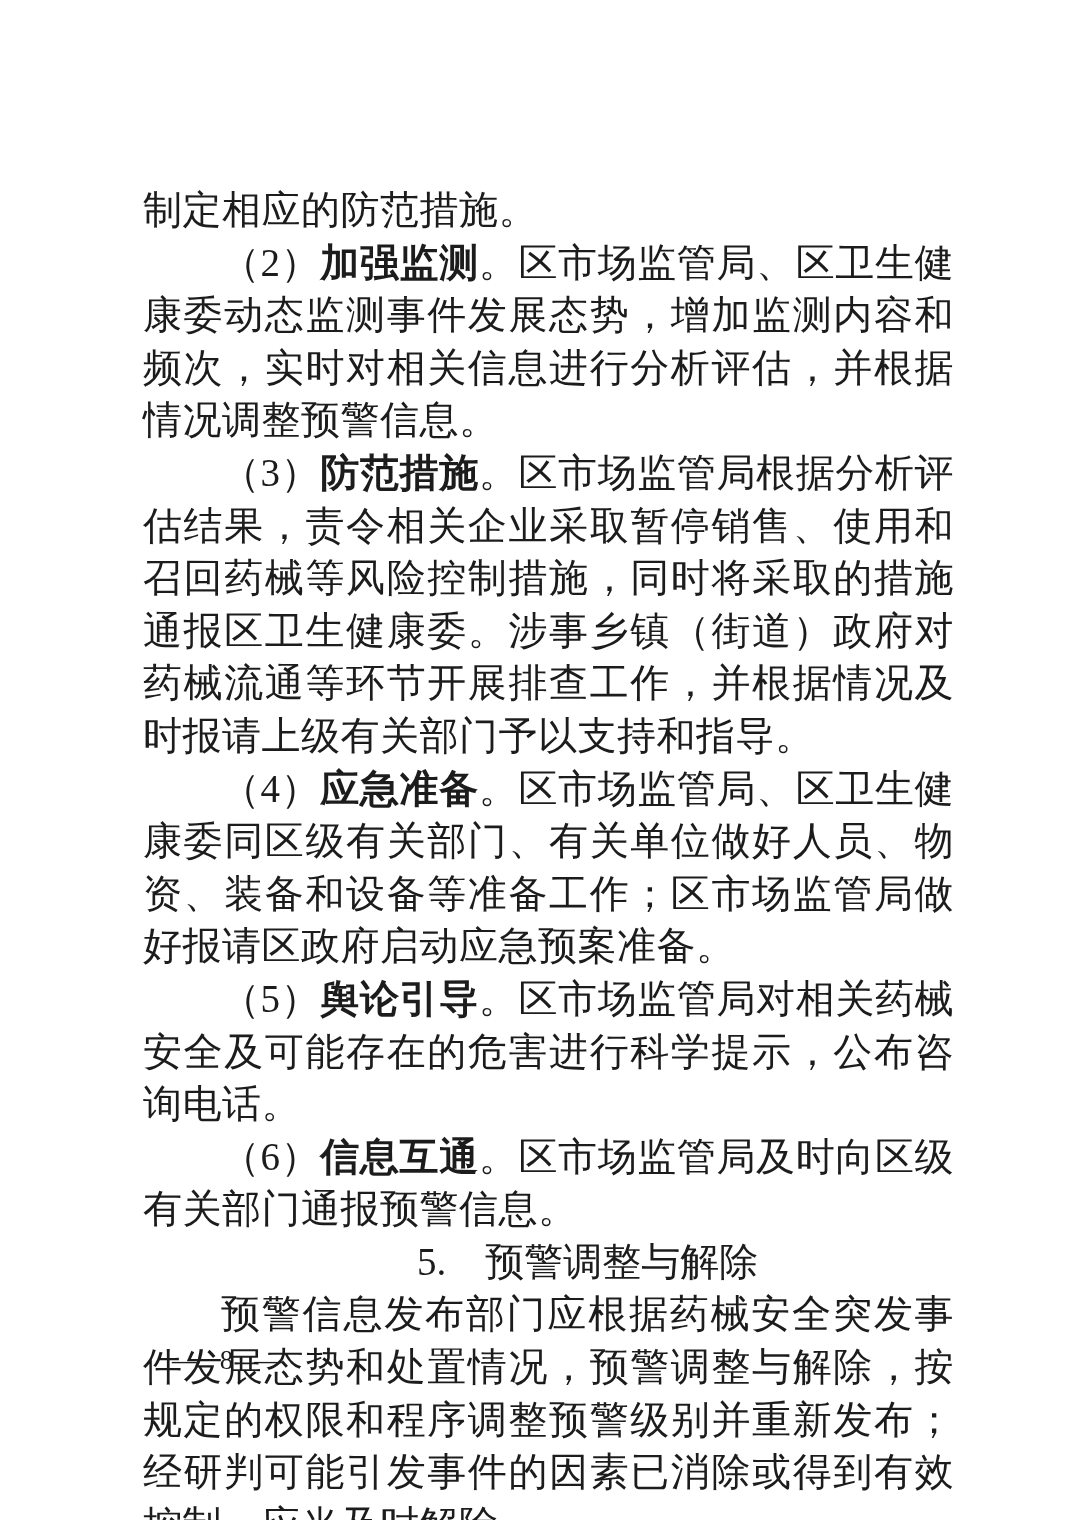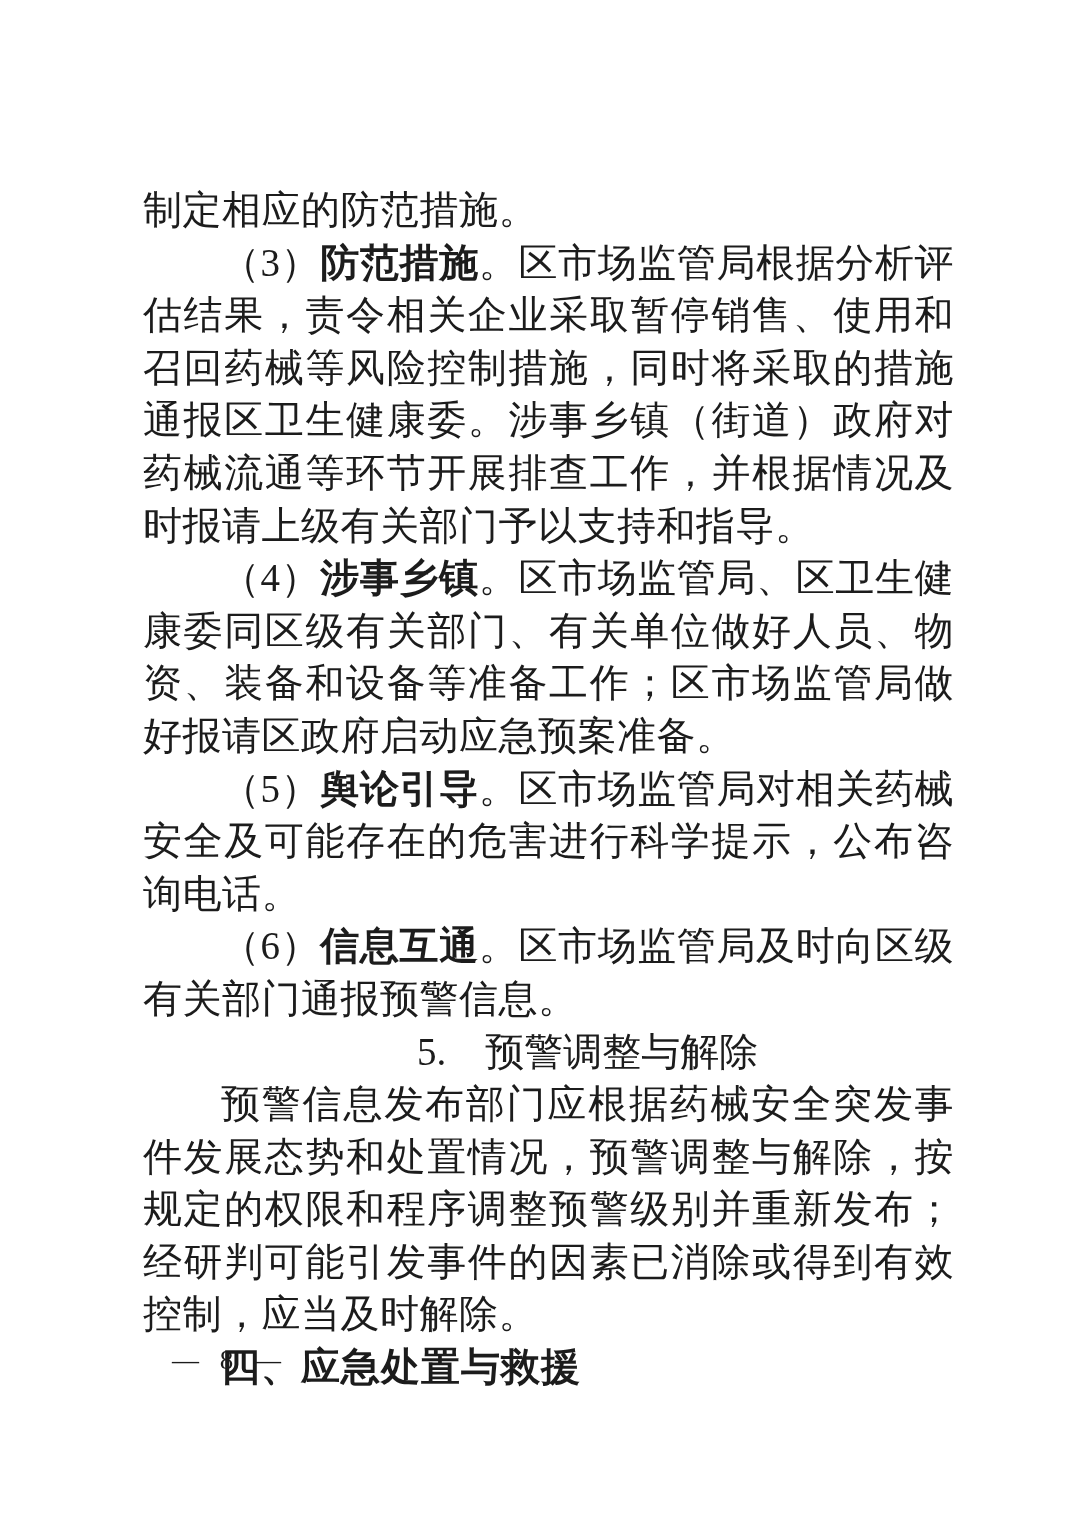--- a/index.html
+++ b/index.html
@@ -62,24 +62,25 @@
   }
 </style>
 </head>
 <body>
 
 <div class="page">
   <div class="doc">
 
     <p class="para continuation">制定相应的防范措施。</p>
 
+    <p class="para"><span>（2）</span><span class="term">加强监测</span><span>。区市场监管局、区卫生健康委动态监测事件发展态势，增加监测内容和频次，实时对相关信息进行分析评估，并根据情况调整预警信息。</span></p>
 
     <p class="para"><span>（3）</span><span class="term">防范措施</span><span>。区市场监管局根据分析评估结果，责令相关企业采取暂停销售、使用和召回药械等风险控制措施，同时将采取的措施通报区卫生健康委。涉事乡镇（街道）政府对药械流通等环节开展排查工作，并根据情况及时报请上级有关部门予以支持和指导。</span></p>
 
-    <p class="para"><span>（4）</span><span class="term">涉事乡镇</span><span>。区市场监管局、区卫生健康委同区级有关部门、有关单位做好人员、物资、装备和设备等准备工作；区市场监管局做好报请区政府启动应急预案准备。</span></p>
+    <p class="para"><span>（4）</span><span class="term">应急准备</span><span>。区市场监管局、区卫生健康委同区级有关部门、有关单位做好人员、物资、装备和设备等准备工作；区市场监管局做好报请区政府启动应急预案准备。</span></p>
 
     <p class="para"><span>（5）</span><span class="term">舆论引导</span><span>。区市场监管局对相关药械安全及可能存在的危害进行科学提示，公布咨询电话。</span></p>
 
     <p class="para"><span>（6）</span><span class="term">信息互通</span><span>。区市场监管局及时向区级有关部门通报预警信息。</span></p>
 
     <p class="subheading">5.　预警调整与解除</p>
 
     <p class="para">预警信息发布部门应根据药械安全突发事件发展态势和处置情况，预警调整与解除，按规定的权限和程序调整预警级别并重新发布；经研判可能引发事件的因素已消除或得到有效控制，应当及时解除。</p>
 
     <p class="heading">四、应急处置与救援</p>

